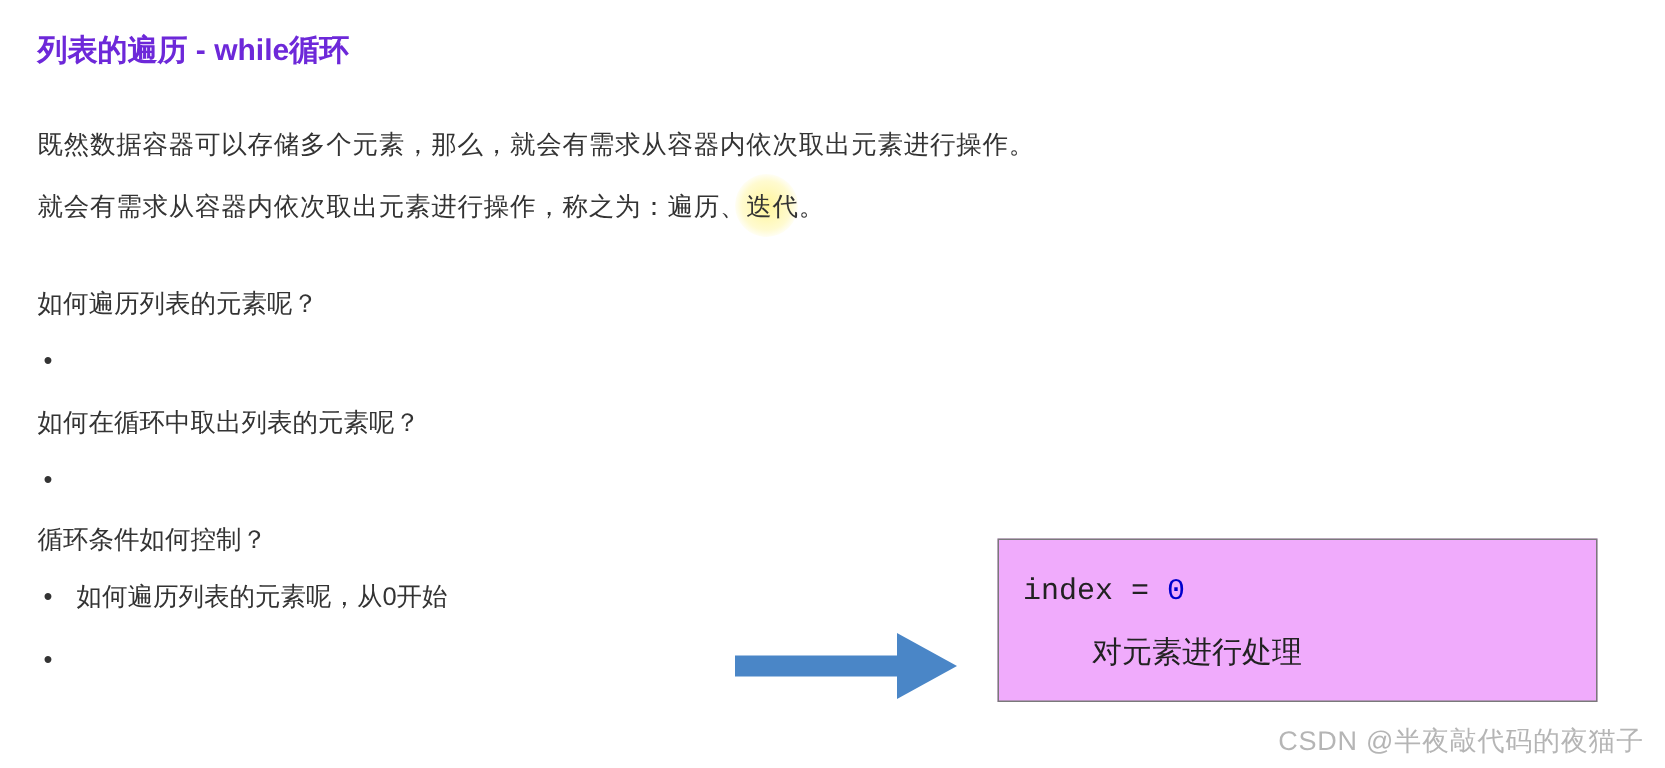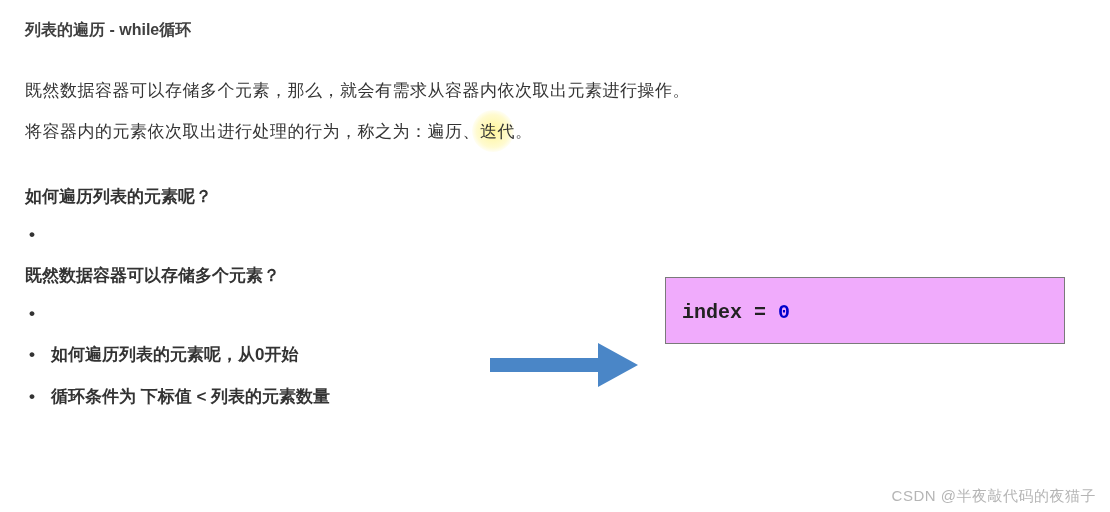--- a/index.html
+++ b/index.html
@@ -6,23 +6,23 @@
     body {
       width: 1110px;
       height: 512px;
       background: #ffffff;
       font-family: "Microsoft YaHei", "PingFang SC", sans-serif;
       color: #333333;
       padding: 20px 25px;
       position: relative;
     }
     .title {
-      font-size: 16px;
+      font-size: 20px;
       font-weight: bold;
-      color: #404040;
+      color: #6d28d9;
       margin-bottom: 38px;
     }
     .intro-line {
       font-size: 17px;
       color: #333333;
       margin-bottom: 18px;
       letter-spacing: 0.5px;
     }
     .highlight-wrap {
       display: inline-block;
@@ -33,23 +33,22 @@
       width: 42px;
       height: 42px;
       background: radial-gradient(circle, rgba(255, 242, 120, 0.75) 0%, rgba(255, 242, 120, 0.35) 55%, rgba(255,242,120,0) 75%);
       border-radius: 50%;
       left: -8px;
       top: -10px;
       z-index: -1;
     }
     .content-row {
       display: flex;
-      align-items: center;
+      align-items: flex-end;
       margin-top: 42px;
-      font-weight: bold;
     }
     .left-col {
       flex: 0 0 440px;
     }
     .question {
       font-size: 17px;
       color: #333333;
       margin-bottom: 14px;
     }
     .bullet-row {
@@ -94,65 +93,66 @@
     .code-box .txt-black { color: #222222; }
     .code-box .cn-text {
       font-family: "SimSun", "Microsoft YaHei", serif;
       color: #222222;
     }
     .indent { display: inline-block; width: 46px; }
     .watermark {
       position: absolute;
       right: 14px;
       bottom: 6px;
-      font-size: 15px;
+      font-size: 18px;
       color: rgba(120,120,120,0.55);
       letter-spacing: 0.5px;
     }
   </style>
 </head>
 <body>
 
 <div class="title">列表的遍历 - while循环</div>
 
 <div class="intro-line">既然数据容器可以存储多个元素，那么，就会有需求从容器内依次取出元素进行操作。</div>
 
 <div class="intro-line">
-  <span>将容器内的元素依次取出进行处理的行为，称之为：遍历、</span><span class="highlight-wrap"><span class="highlight-dot"></span><span>迭代</span></span><span>。</span>
+  <span>就会有需求从容器内依次取出元素进行操作，称之为：遍历、</span><span class="highlight-wrap"><span class="highlight-dot"></span><span>迭代</span></span><span>。</span>
 </div>
 
 <div class="content-row">
   <div class="left-col">
     <div class="question">如何遍历列表的元素呢？</div>
     <div class="bullet-row">
       <span class="bullet-dot">•</span>
     </div>
 
-    <div class="question">既然数据容器可以存储多个元素？</div>
+    <div class="question">如何在循环中取出列表的元素呢？</div>
     <div class="bullet-row">
       <span class="bullet-dot">•</span>
     </div>
 
+    <div class="question">循环条件如何控制？</div>
     <div class="bullet-row">
       <span class="bullet-dot">•</span>
       <span class="bullet-text">如何遍历列表的元素呢，从0开始</span>
     </div>
     <div class="bullet-row">
       <span class="bullet-dot">•</span>
-      <span class="bullet-text">循环条件为 下标值 &lt; 列表的元素数量</span>
     </div>
   </div>
 
   <div class="arrow-col">
     <svg width="150" height="48" viewBox="0 0 150 48">
       <rect x="0" y="17" width="110" height="14" fill="#4a86c7"></rect>
       <polygon points="108,2 108,46 148,24" fill="#4a86c7"></polygon>
     </svg>
   </div>
 
   <div class="code-col">
     <div class="code-box">
       <div><span class="txt-black">index </span><span class="txt-black">= </span><span class="num-blue">0</span></div>
+      <div><span class="indent"></span><span class="cn-text">对元素进行处理</span></div>
     </div>
   </div>
 </div>
 
 <div class="watermark">CSDN @半夜敲代码的夜猫子</div>
 
 </body></html>

